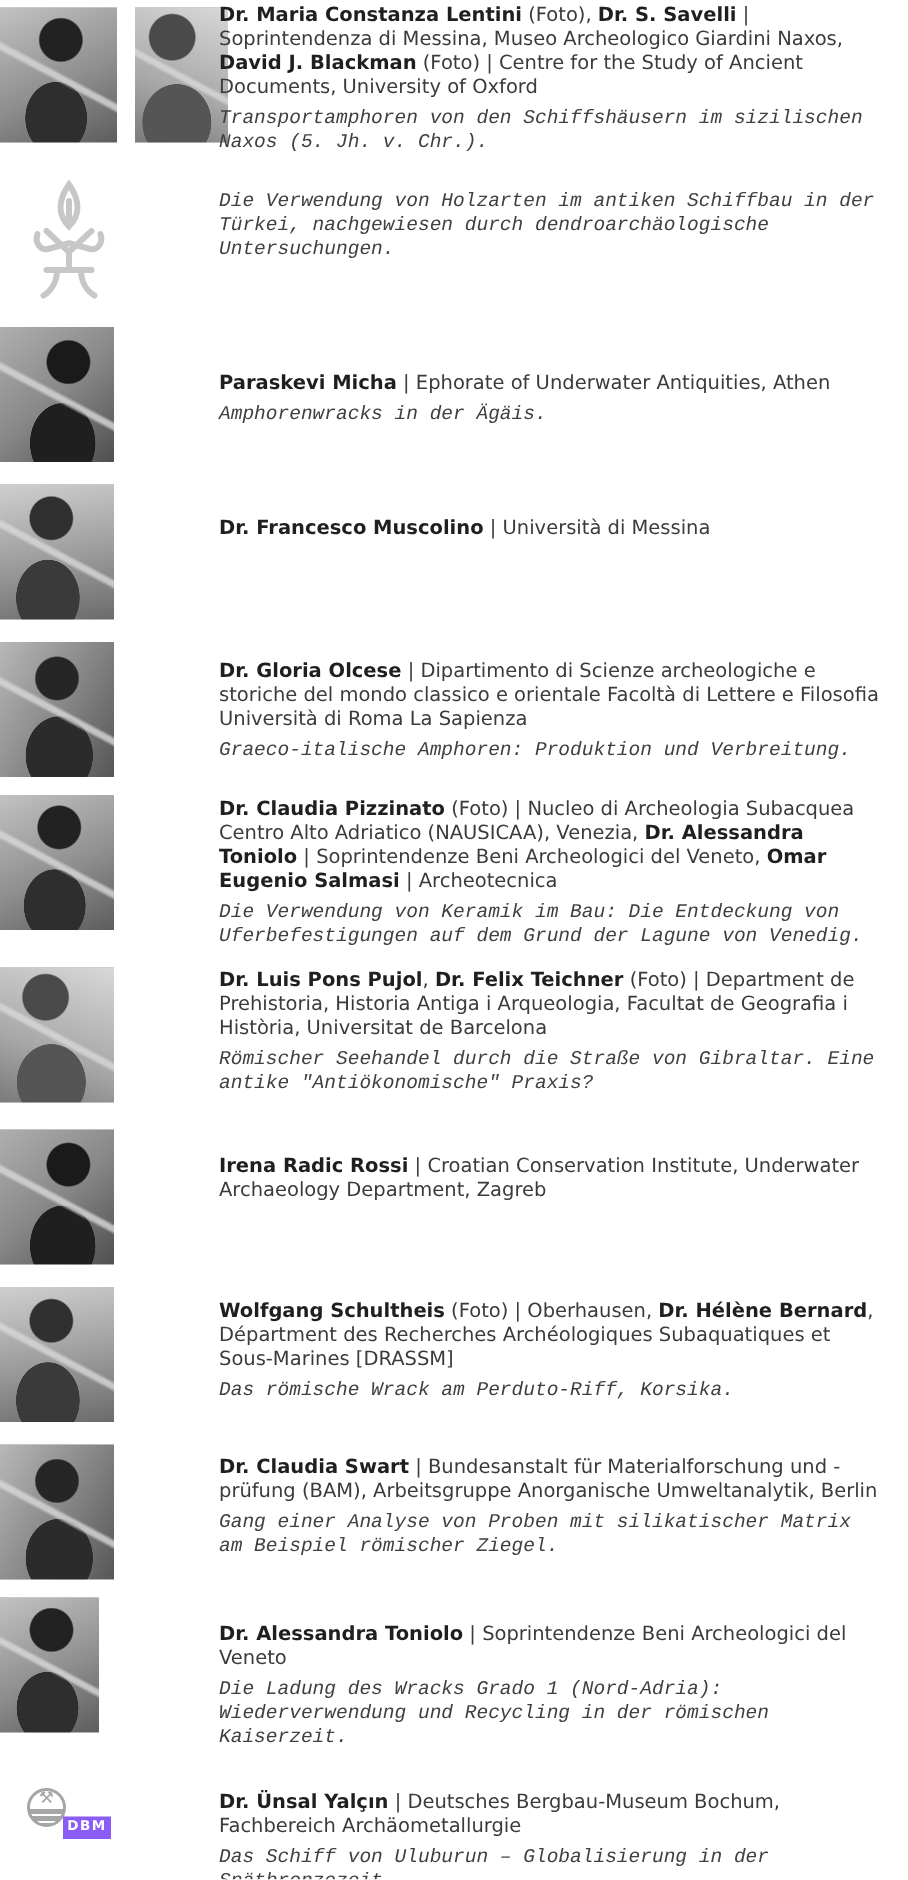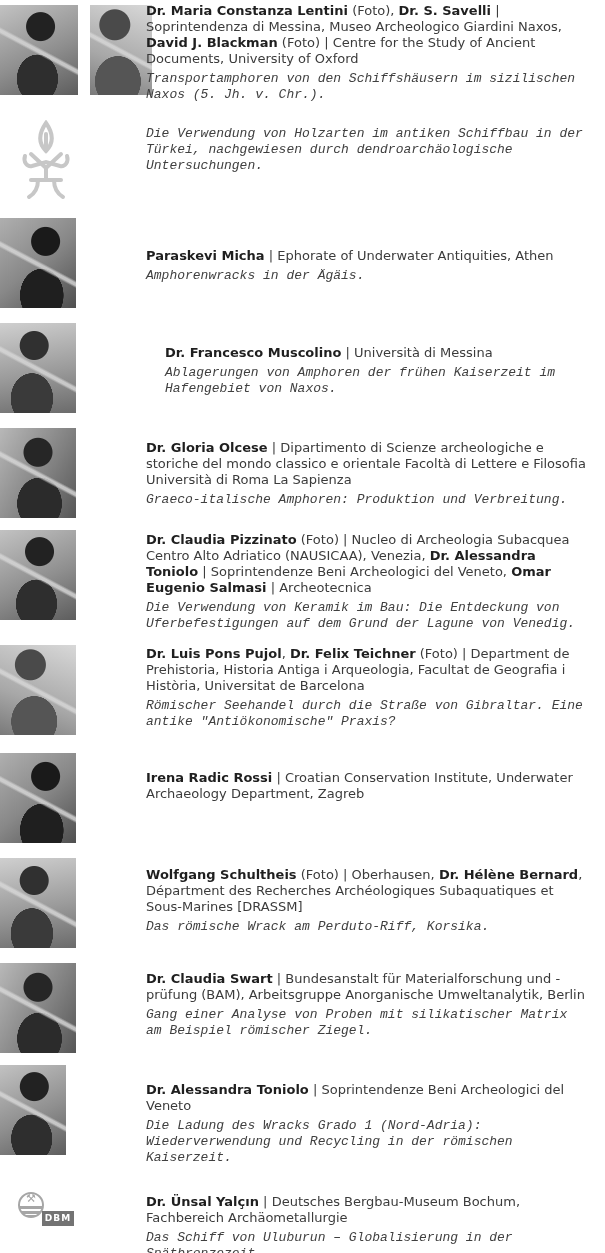--- a/index.html
+++ b/index.html
@@ -39,38 +39,38 @@
        radial-gradient(circle at 50% 27%, #262626 0 14px, rgba(0,0,0,0) 15px),
        radial-gradient(ellipse 37px 43px at 52% 84%, #2b2b2b 0 60%, rgba(0,0,0,0) 61%),
        linear-gradient(120deg,#b8b8b8 0%,#7f7f7f 60%,#565656 100%);}
 
   
   .entry-1{top:0;}      .entry-1 .media{top:5px;}    .entry-1 .text{top:3px;}
   .entry-1 .photo.p1{width:78px;margin-right:12px;}
   .entry-1 .photo.p2{width:62px;}
   .entry-2{top:120px;}  .entry-2 .media{left:21px;}  .entry-2 .text{top:2px;}
   .entry-3{top:218px;}  .entry-3 .text{top:30px;}
-  .entry-4{top:323px;}  .entry-4 .text{top:22px;margin-left:19px;}
+  .entry-4{top:323px;}  .entry-4 .text{top:22px;}
   .entry-5{top:428px;}  .entry-5 .text{top:12px;}
   .entry-6{top:530px;}  .entry-6 .text{top:2px;}
   .entry-7{top:645px;}  .entry-7 .text{top:1px;}
   .entry-8{top:753px;}  .entry-8 .text{top:17px;}
   .entry-9{top:858px;}  .entry-9 .text{top:9px;}
   .entry-10{top:963px;} .entry-10 .text{top:8px;}
   .entry-11{top:1065px;}.entry-11 .text{top:17px;}  .entry-11 .photo{width:66px;}
   .entry-12{top:1192px;}.entry-12 .media{left:18px;}.entry-12 .text{top:2px;}
 
   
   .dbm{position:relative;width:56px;height:37px;display:inline-block;}
   .dbm .emblem{position:absolute;left:0;top:0;width:26px;height:26px;border:2px solid #a6a6a6;
        border-radius:50%;box-sizing:border-box;background:
        linear-gradient(#ffffff 0 12px, #a6a6a6 12px 15px, #ffffff 15px 17px, #a6a6a6 17px 20px, #ffffff 20px 21px, #a6a6a6 21px 26px);}
   .dbm .tools{position:absolute;left:7px;top:1px;width:12px;height:11px;color:#a6a6a6;
        font-size:11px;line-height:11px;text-align:center;font-weight:bold;}
-  .dbm .label{position:absolute;left:24px;top:19px;width:32px;height:15px;background:#737373;
+  .dbm .label{position:absolute;left:24px;top:19px;width:32px;height:15px;background:#8b5cf6;
        color:#ffffff;font-size:9px;line-height:15px;font-weight:bold;text-align:center;
        letter-spacing:1px;}
 </style>
 </head>
 <body>
 
 <div id="page">
     <div class="entry entry-1">
     <div class="media"><div class="photo p1 v1"></div><div class="photo p2 v2"></div></div>
     <div class="text">
@@ -99,21 +99,20 @@
     <div class="media"><div class="photo p1 v3"></div></div>
     <div class="text">
       <p class="header"><b>Paraskevi Micha</b><span> | Ephorate of Underwater Antiquities, Athen</span></p>
       <p class="title">Amphorenwracks in der Ägäis.</p>
     </div>
   </div>
     <div class="entry entry-4">
     <div class="media"><div class="photo p1 v4"></div></div>
     <div class="text">
       <p class="header"><b>Dr. Francesco Muscolino</b><span> | Università di Messina</span></p>
-      <p class="title">Ablagerungen von Amphoren der frühen Kaiserzeit im Hafengebiet von Naxos.</p>
     </div>
   </div>
     <div class="entry entry-5">
     <div class="media"><div class="photo p1 v5"></div></div>
     <div class="text">
       <p class="header"><b>Dr. Gloria Olcese</b><span> | Dipartimento di Scienze archeologiche e storiche del mondo classico e orientale Facoltà di Lettere e Filosofia Università di Roma La Sapienza</span></p>
       <p class="title">Graeco-italische Amphoren: Produktion und Verbreitung.</p>
     </div>
   </div>
     <div class="entry entry-6">

